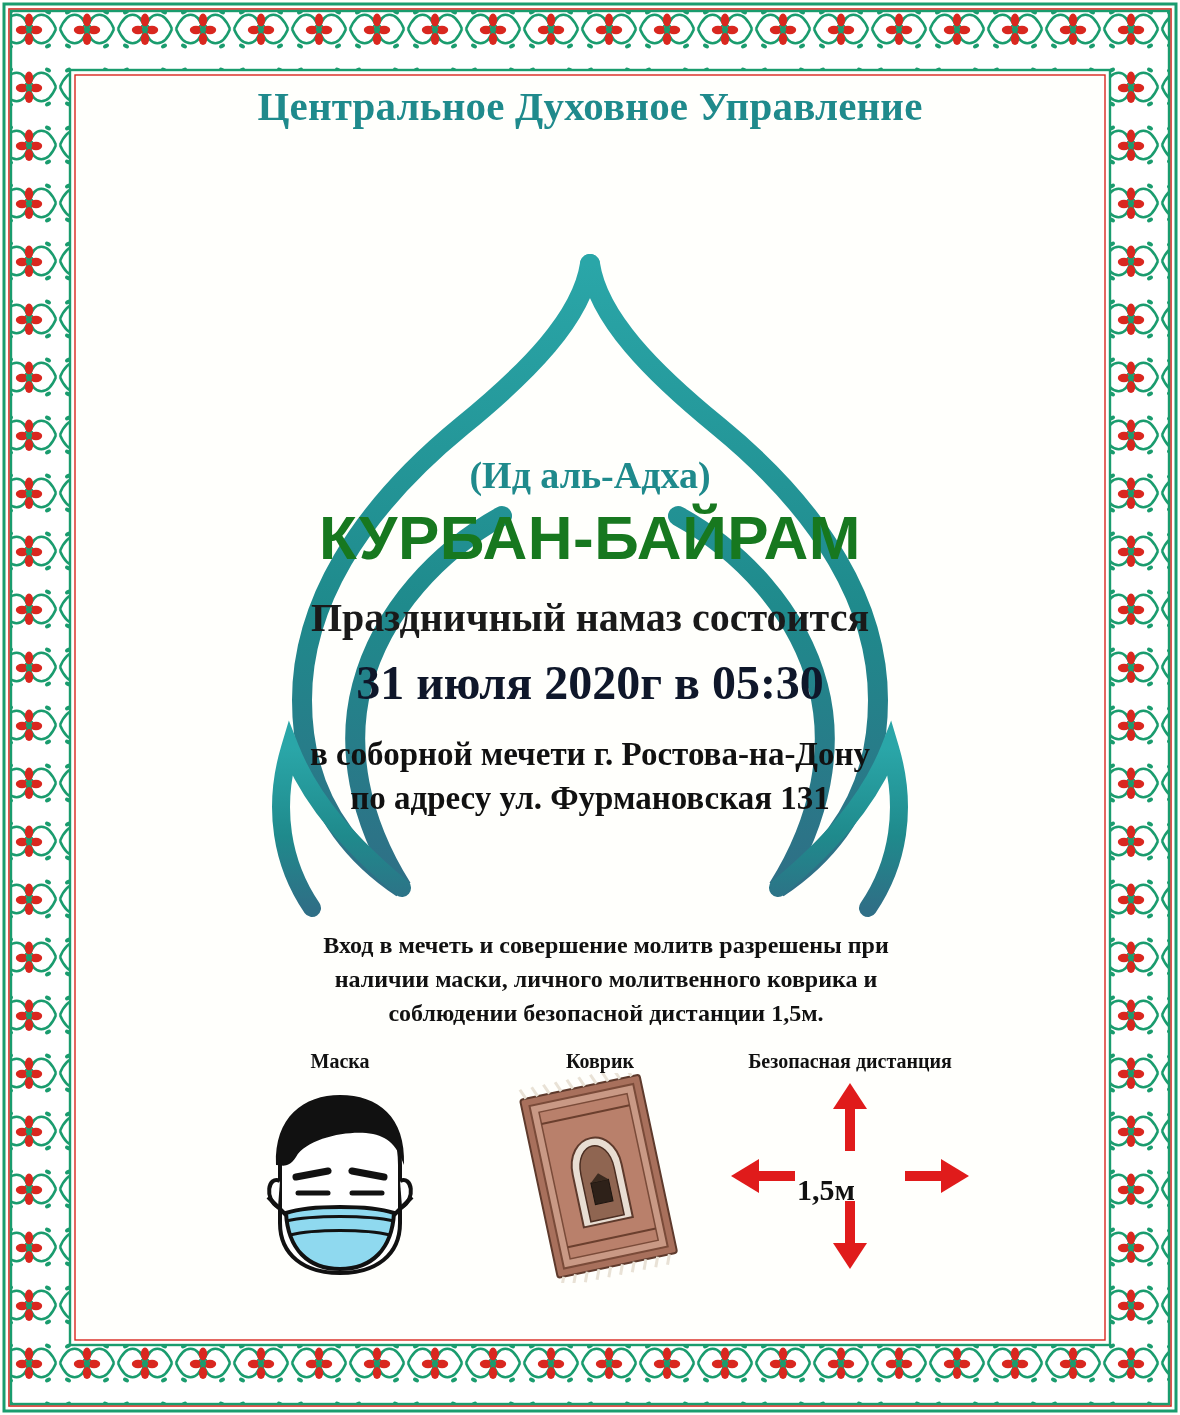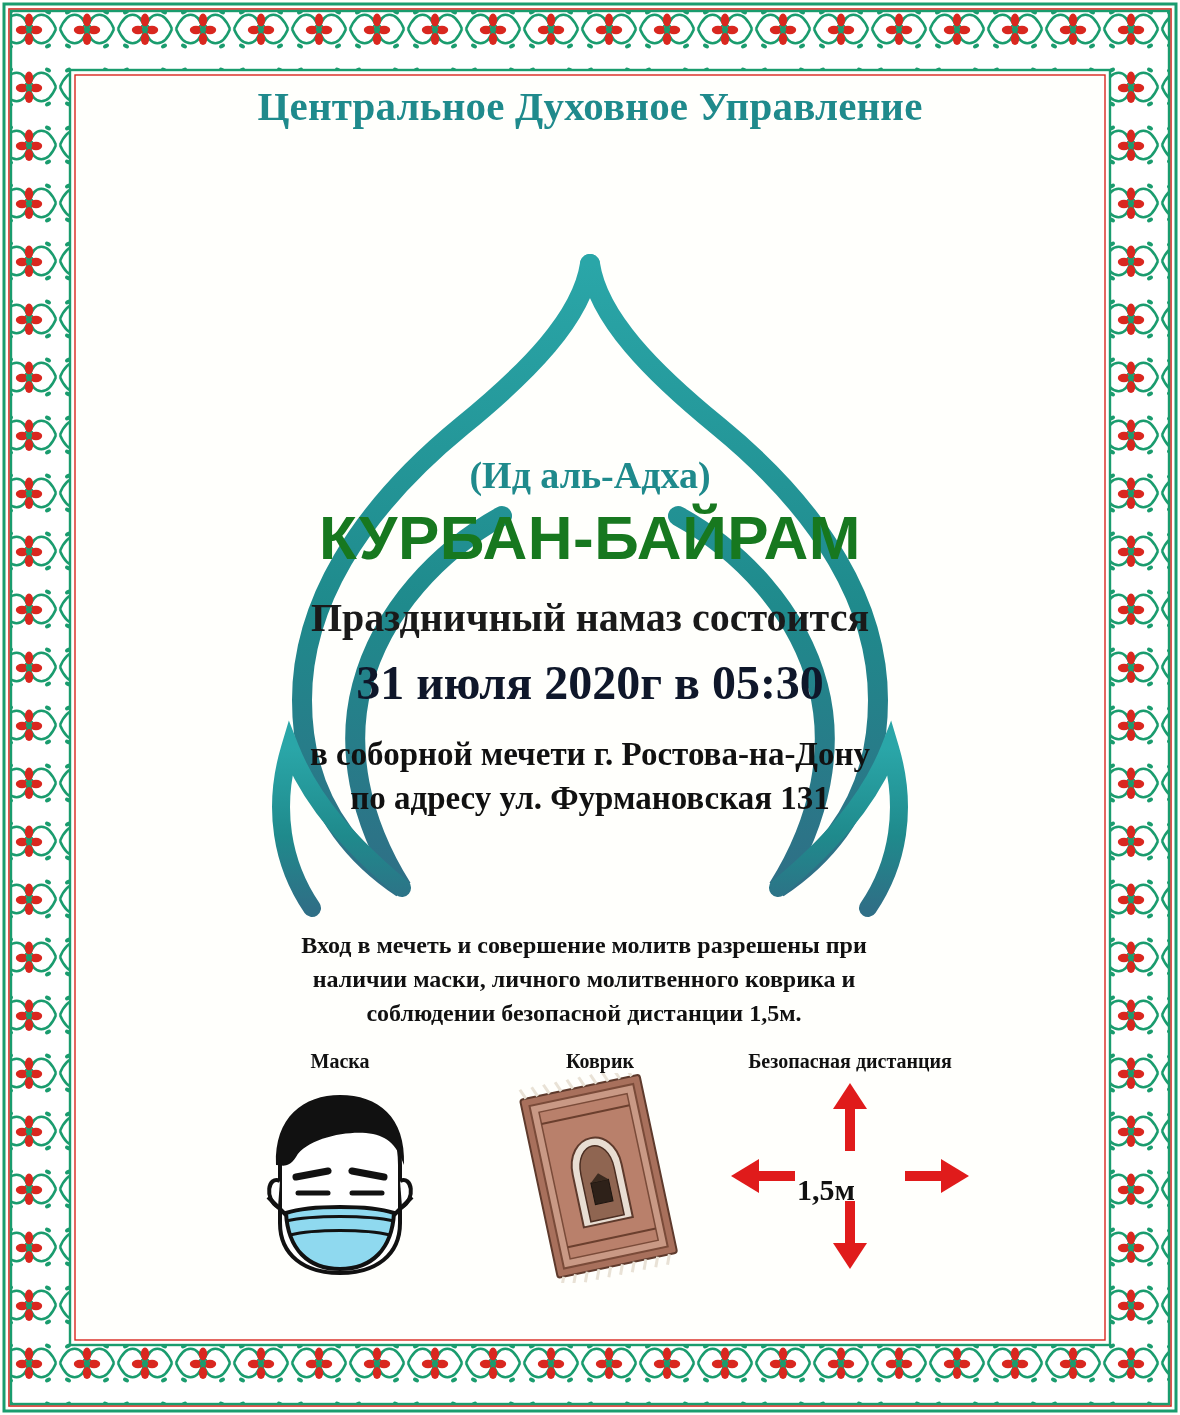--- a/index.html
+++ b/index.html
@@ -110,21 +110,21 @@
     font-weight: bold;
     font-size: 33px;
     color: #111111;
     margin-top: 20px;
     line-height: 1.35;
   }
 
   
   .rules-note {
     position: absolute;
-    left: 224px;
+    left: 246px;
     top: 928px;
     width: 720px;
     text-align: center;
     font-family: "Liberation Serif", serif;
     font-weight: bold;
     font-size: 24px;
     line-height: 1.42;
     color: #111111;
     z-index: 5;
   }

